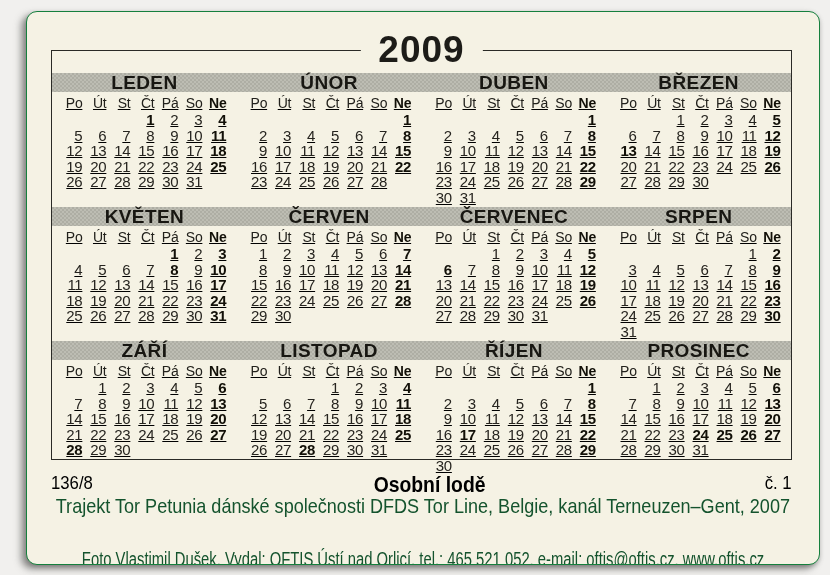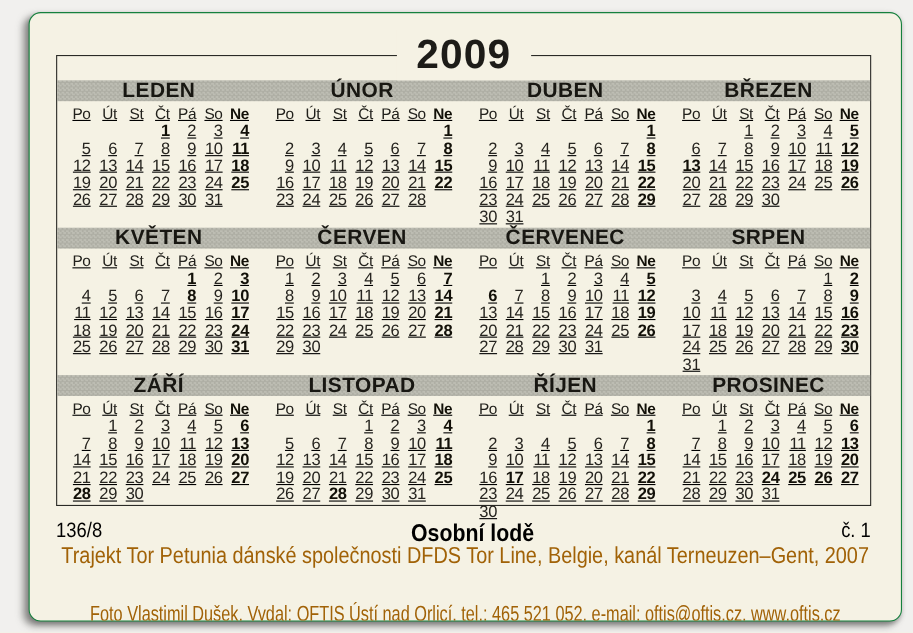--- a/index.html
+++ b/index.html
@@ -65,21 +65,21 @@
     display:flex;align-items:flex-start;justify-content:space-between;
     color:#000000;
   }
   .cond{display:inline-block;white-space:nowrap;}
   .f-code{font-size:19px;transform:scaleX(.88);transform-origin:left center;}
   .f-title{font-size:22px;font-weight:700;transform:scaleX(.88);transform-origin:center;}
   .f-num{font-size:19px;transform:scaleX(.88);transform-origin:right center;}
   .caption{
     position:absolute;left:0;right:0;
     display:flex;justify-content:center;
-    color:#a16207;
+    color:#14532d;
   }
   .caption-1{top:482px;}
   .caption-1 .cond{font-size:21px;transform:scaleX(.86);transform-origin:center;}
   .caption-2{top:508px;margin-top:28px;}
   .caption-2 .cond{font-size:20px;transform:scaleX(.74);transform-origin:center;}
 </style>
 </head>
 <body>
 
 <div class="card">

